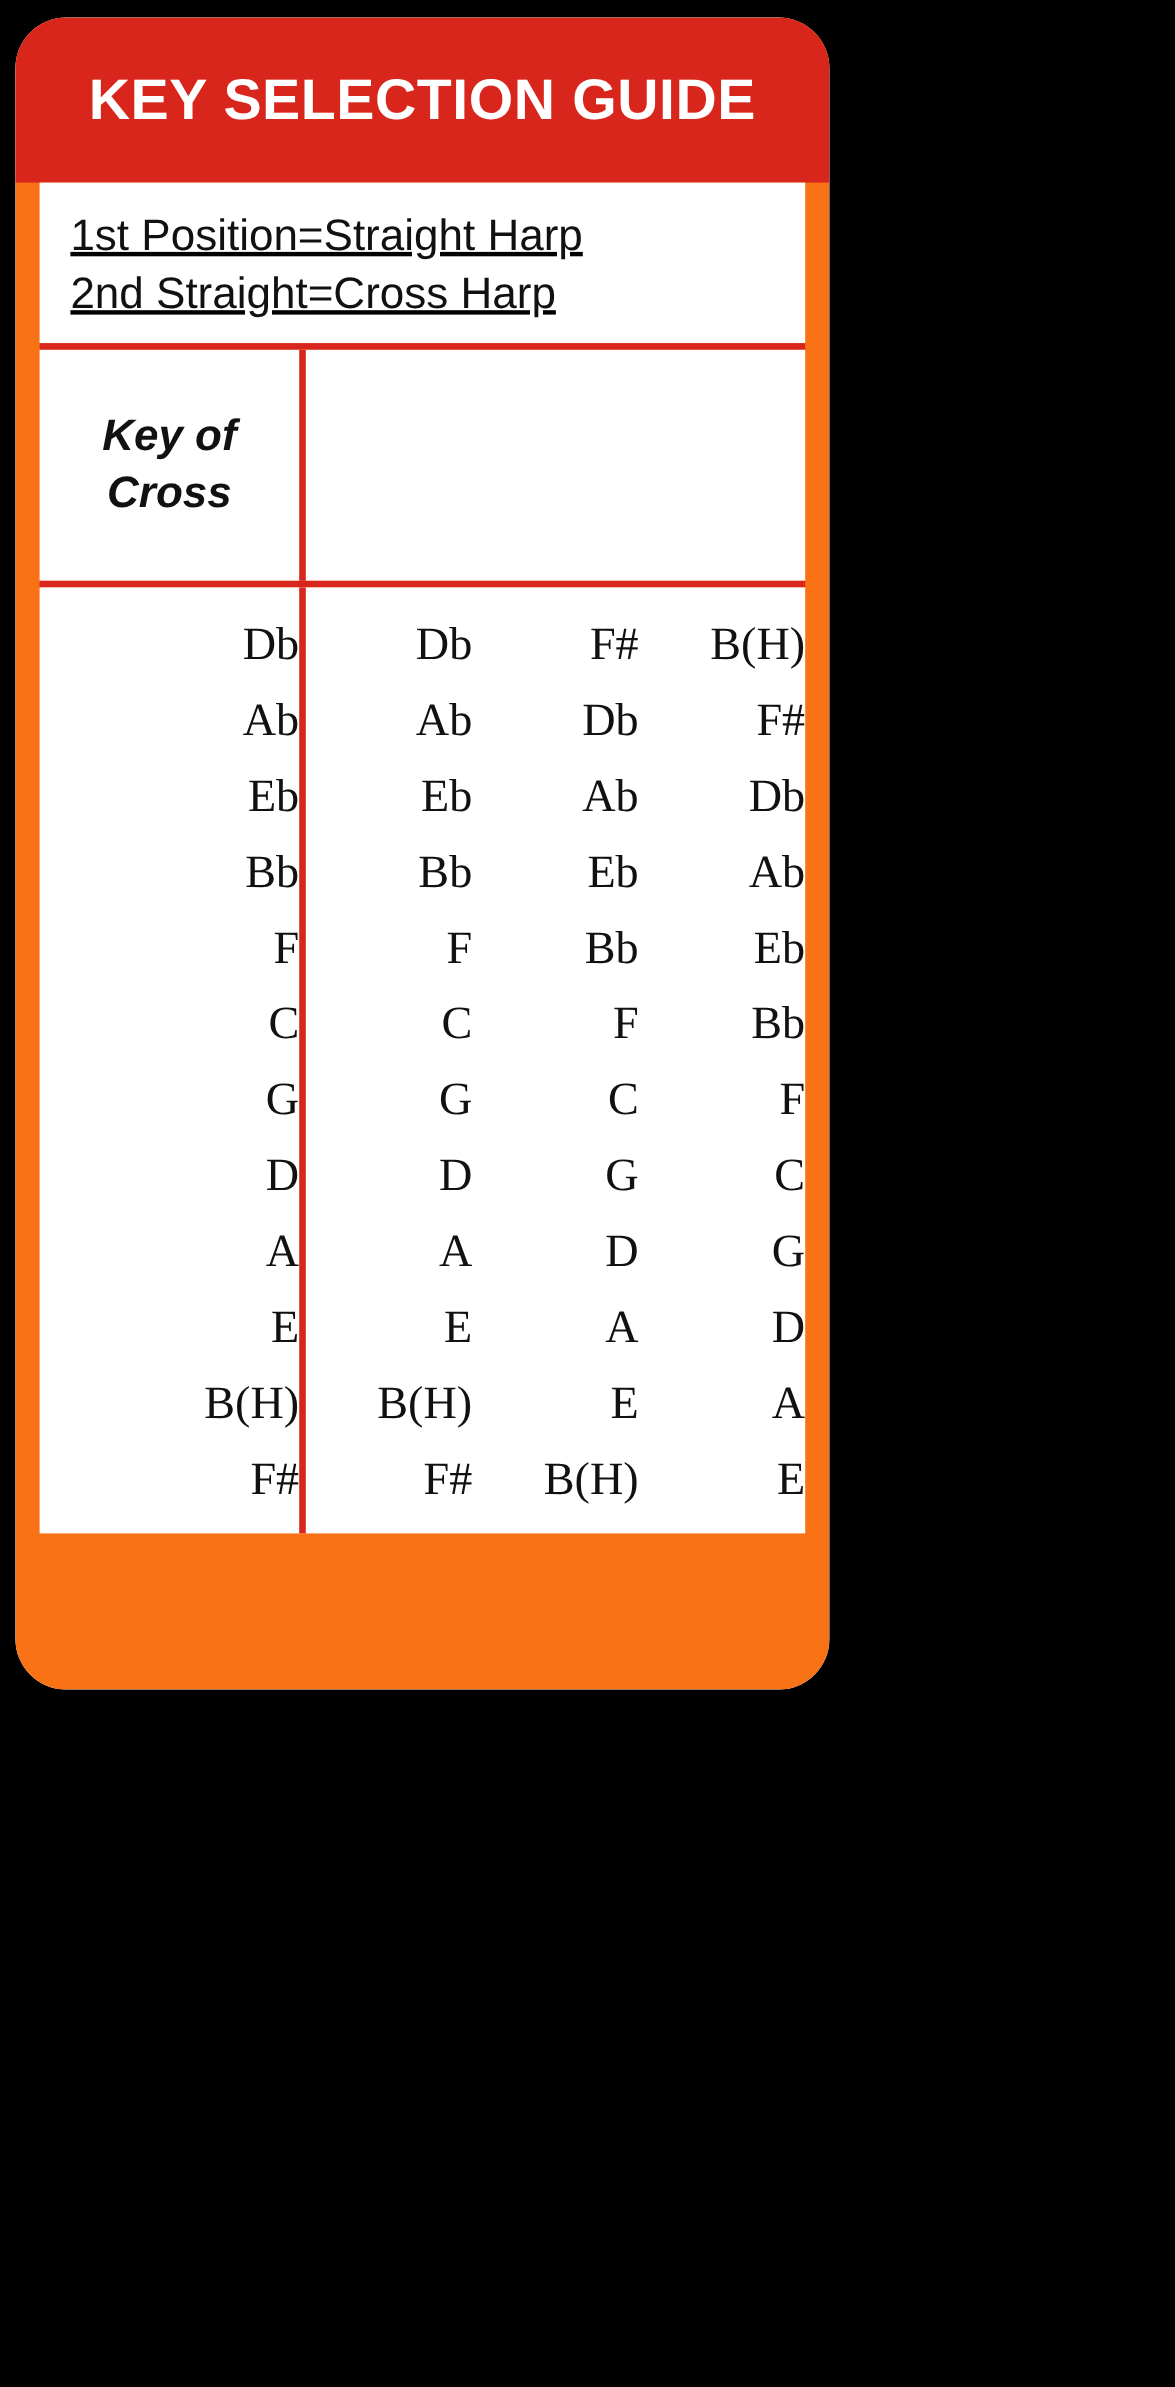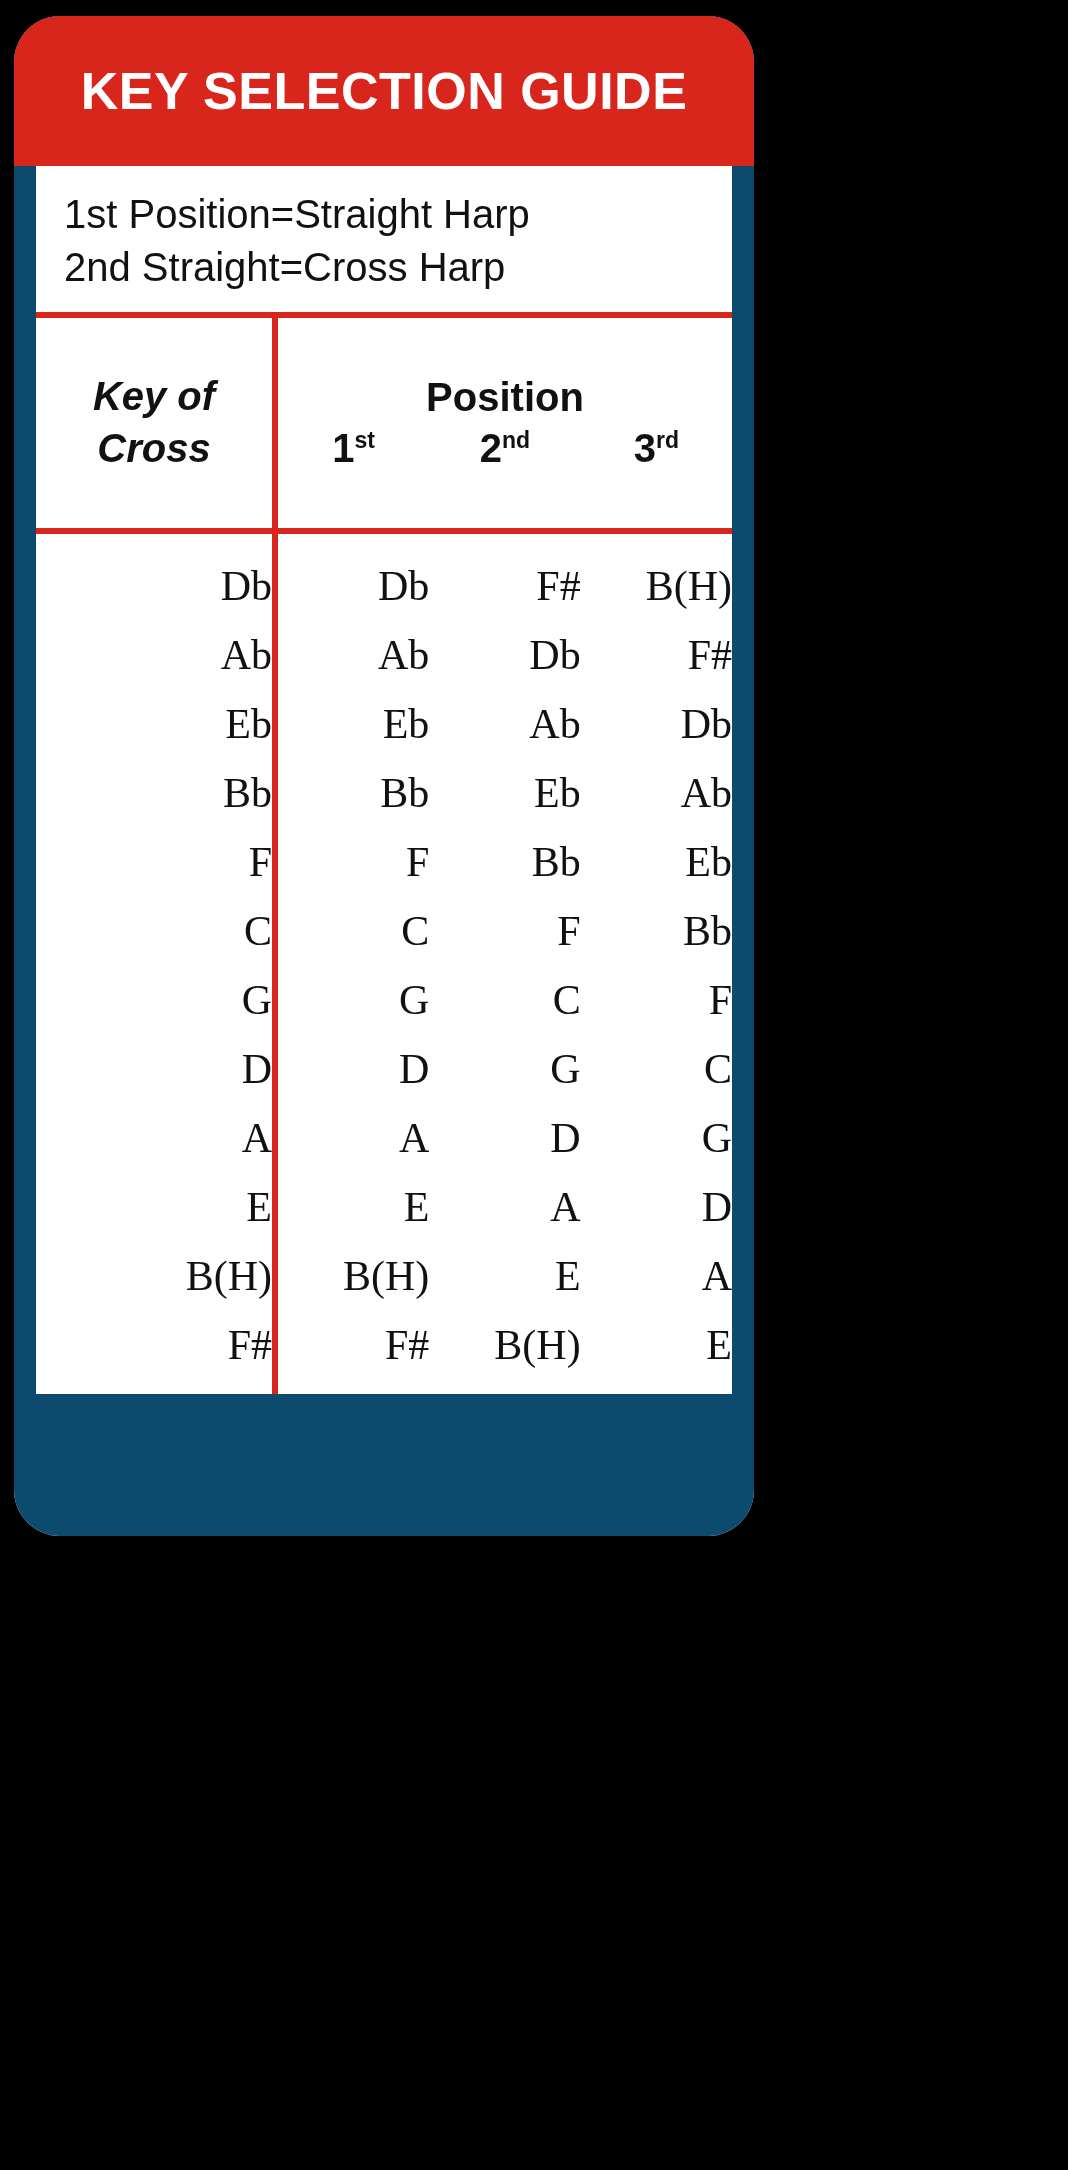--- a/index.html
+++ b/index.html
@@ -17,21 +17,21 @@
     width: 740px;
     height: 1520px;
     background: #ffffff;
     border-radius: 46px;
     overflow: hidden;
     box-sizing: border-box;
   }
   #card-inner {
     position: absolute;
     inset: 0;
-    background: #0c4a6e;
+    background: #f97316;
     border-radius: 28px;
     box-sizing: border-box;
     padding: 0;
   }
   .title-bar {
     height: 150px;
     display: flex;
     align-items: center;
     justify-content: center;
     background: #d9261c;
@@ -43,20 +43,21 @@
     letter-spacing: 0.5px;
     font-family: "Liberation Sans", sans-serif;
     text-align: center;
     white-space: nowrap;
   }
   .legend {
     margin: 0 22px;
     background: #ffffff;
     padding: 22px 18px 18px 0;
     box-sizing: border-box;
+    text-decoration: underline;
   }
   .legend-line {
     font-size: 40px;
     color: #111111;
     padding-left: 28px;
     line-height: 1.32;
     white-space: nowrap;
   }
   .sep {
     height: 6px;
@@ -160,28 +161,20 @@
       <div class="legend-line">1st Position=Straight Harp</div>
       <div class="legend-line">2nd Straight=Cross Harp</div>
     </div>
 
     <div class="sep"></div>
 
     <div class="head-row">
       <div class="head-left">
         <div>Key of</div>
         <div>Cross</div>
-      </div>
-      <div class="head-right">
-        <div class="pos-title">Position</div>
-        <div class="pos-cols">
-          <div class="pos-col"><span>1</span><sup>st</sup></div>
-          <div class="pos-col"><span>2</span><sup>nd</sup></div>
-          <div class="pos-col"><span>3</span><sup>rd</sup></div>
-        </div>
       </div>
     </div>
 
     <div class="sep"></div>
 
     <div class="table-body">
       <div class="body-left">
         <div class="cell">Db</div>
         <div class="cell">Ab</div>
         <div class="cell">Eb</div>

